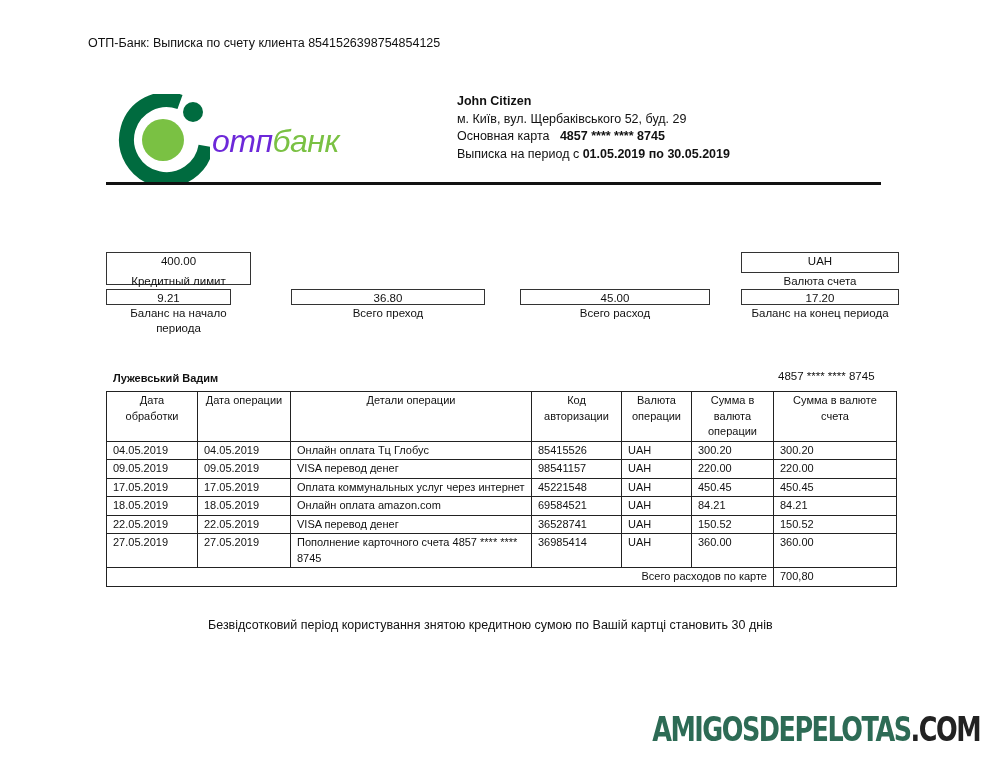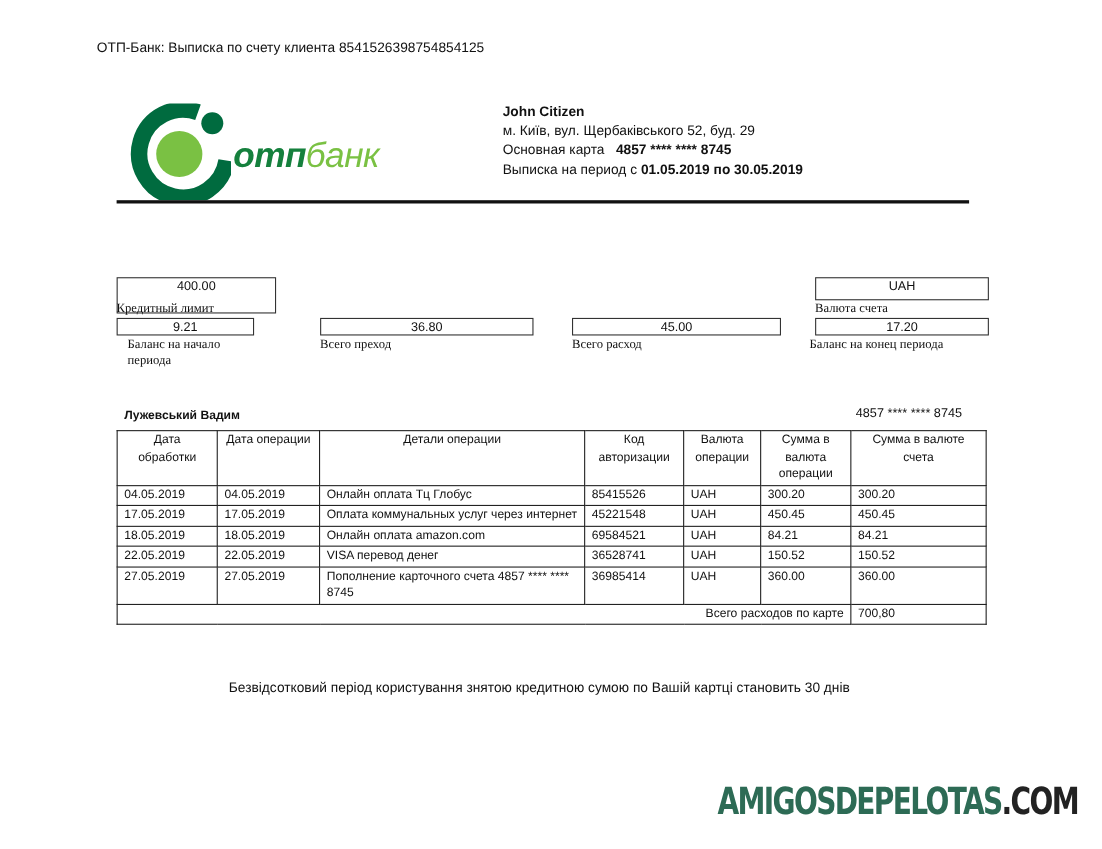--- a/index.html
+++ b/index.html
@@ -2,28 +2,28 @@
 <html><head>
 <meta charset="utf-8">
 <style>
   html, body { margin:0; padding:0; background:#fff; }
   body { width:1002px; height:772px; position:relative; overflow:hidden;
          font-family:"Liberation Sans", "DejaVu Sans", sans-serif; color:#111; }
   .abs { position:absolute; }
   .doc-title { left:88px; top:36px; font-size:12.5px; }
   .logo { left:118px; top:94px; width:92px; height:88px; }
   .brand { left:212px; top:125px; font-size:32px; line-height:1; letter-spacing:-0.5px; font-style:italic; }
-  .brand .otp { color:#15803d; font-weight:bold; }
+  .brand .otp { color:#6d28d9; font-weight:normal; }
   .brand .bank { color:#7ac143; }
   .client { left:457px; top:93px; font-size:12.5px; line-height:17.5px; }
   .client .name { font-weight:bold; }
   .client b { font-weight:bold; }
   .hr { left:106px; top:182px; width:775px; height:3px; background:#111; }
   .box { position:absolute; border:1px solid #333; height:16px; font-size:11.5px; text-align:center; line-height:16px; box-sizing:border-box; }
-  .lbl { position:absolute; font-size:11.5px; line-height:15px;font-family:Liberation Serif, serif; }
+  .lbl { position:absolute; font-size:11.5px; text-align:center; line-height:15px; }
   .holder { left:113px; top:372px; font-size:11px; font-weight:bold; }
   .cardno { left:778px; top:370px; font-size:11.5px; }
   table.tx { position:absolute; left:106px; top:391px; border-collapse:collapse; font-size:11px; table-layout:fixed; }
   table.tx th, table.tx td { border:1px solid #222; padding:1px 6px; vertical-align:top; line-height:15.5px; }
   table.tx th { font-weight:normal; text-align:center; height:45px; padding-top:1px; }
   table.tx td { text-align:left; }
   table.tx td.total-label { text-align:right; }
   table.tx { border:1.5px solid #222; }
   .note { left:208px; top:618px; font-size:12.5px; }
   .wm { right:22px; top:712px; font-family:"DejaVu Sans", sans-serif; font-weight:bold; font-size:34px; letter-spacing:-2px; transform:scaleX(0.75); transform-origin:right center; line-height:1; }
@@ -109,20 +109,29 @@
     <tr>
       <td>04.05.2019</td>
       <td>04.05.2019</td>
       <td>Онлайн оплата  Тц Глобус</td>
       <td>85415526</td>
       <td>UAH</td>
       <td>300.20</td>
       <td>300.20</td>
     </tr>
     <tr>
+      <td>09.05.2019</td>
+      <td>09.05.2019</td>
+      <td>VISA перевод денег</td>
+      <td>98541157</td>
+      <td>UAH</td>
+      <td>220.00</td>
+      <td>220.00</td>
+    </tr>
+    <tr>
       <td>17.05.2019</td>
       <td>17.05.2019</td>
       <td>Оплата коммунальных услуг через интернет</td>
       <td>45221548</td>
       <td>UAH</td>
       <td>450.45</td>
       <td>450.45</td>
     </tr>
     <tr>
       <td>18.05.2019</td>

